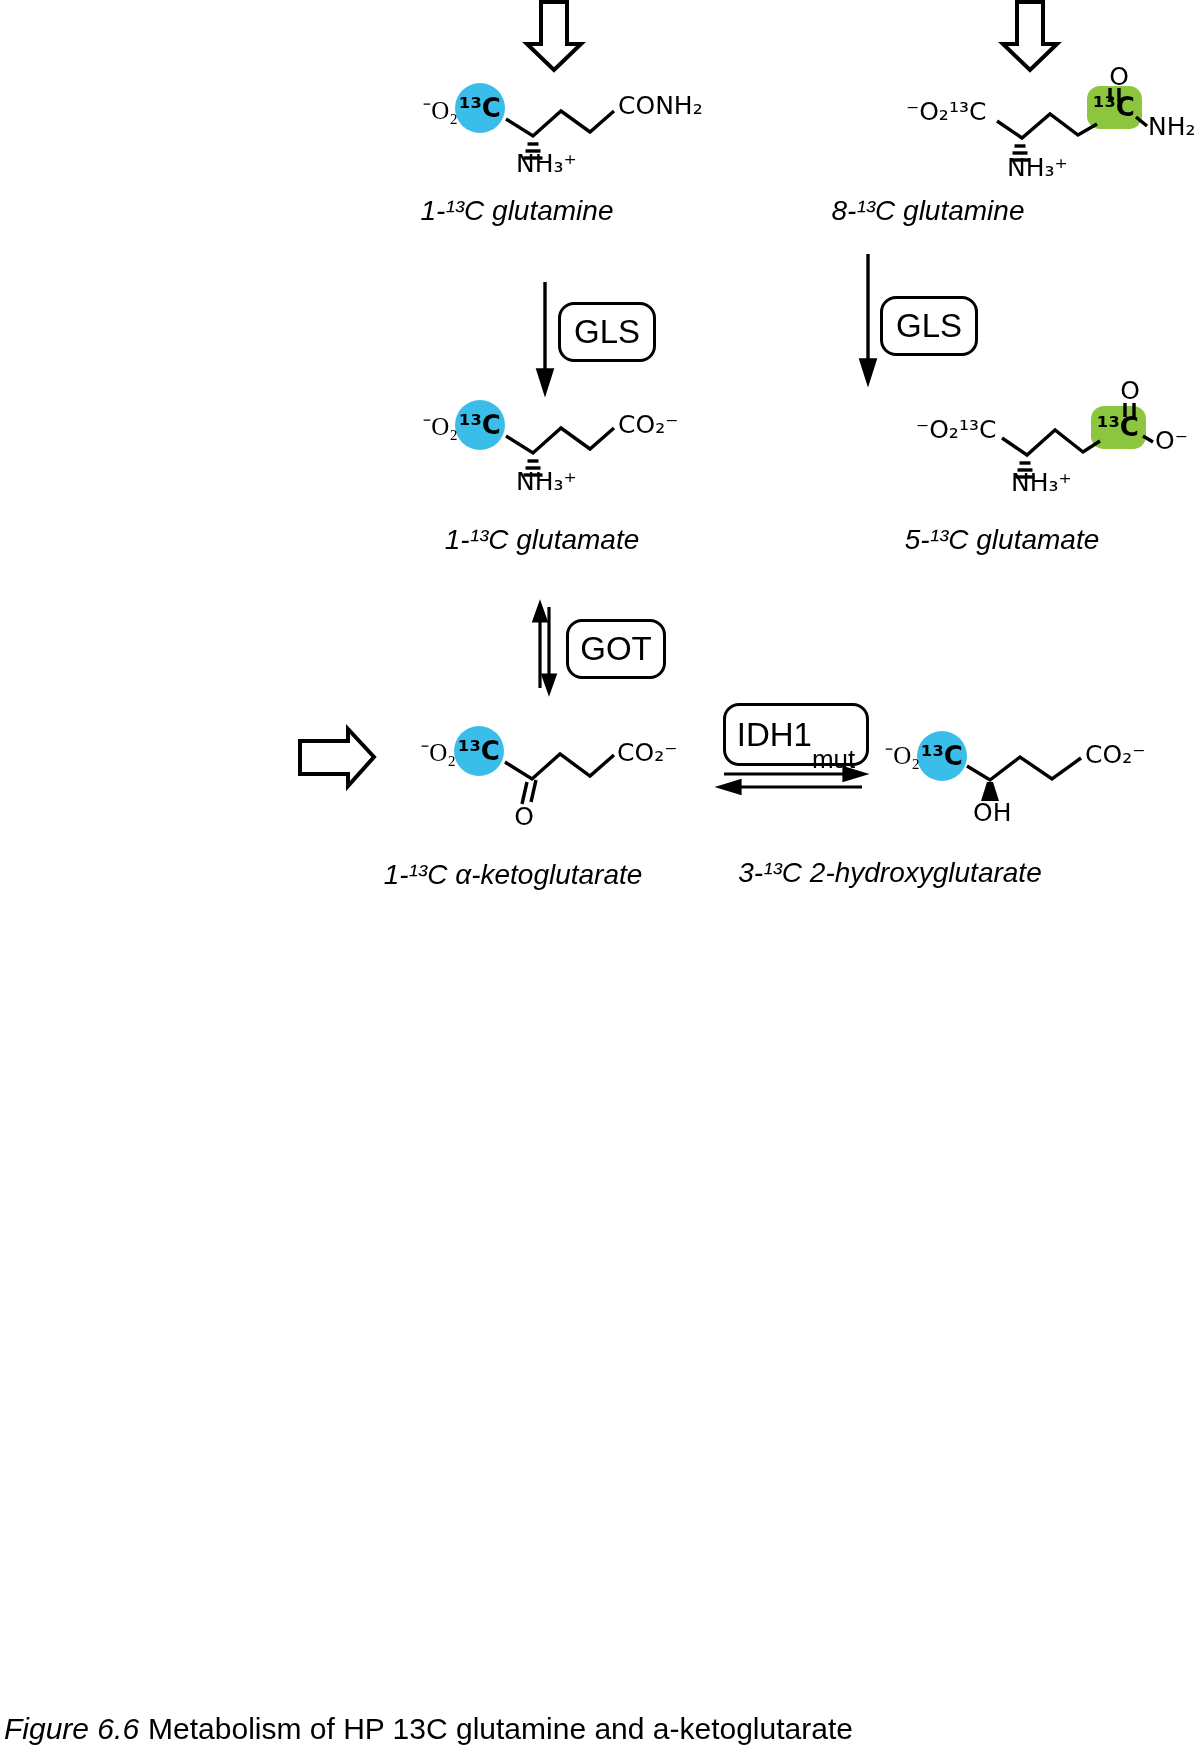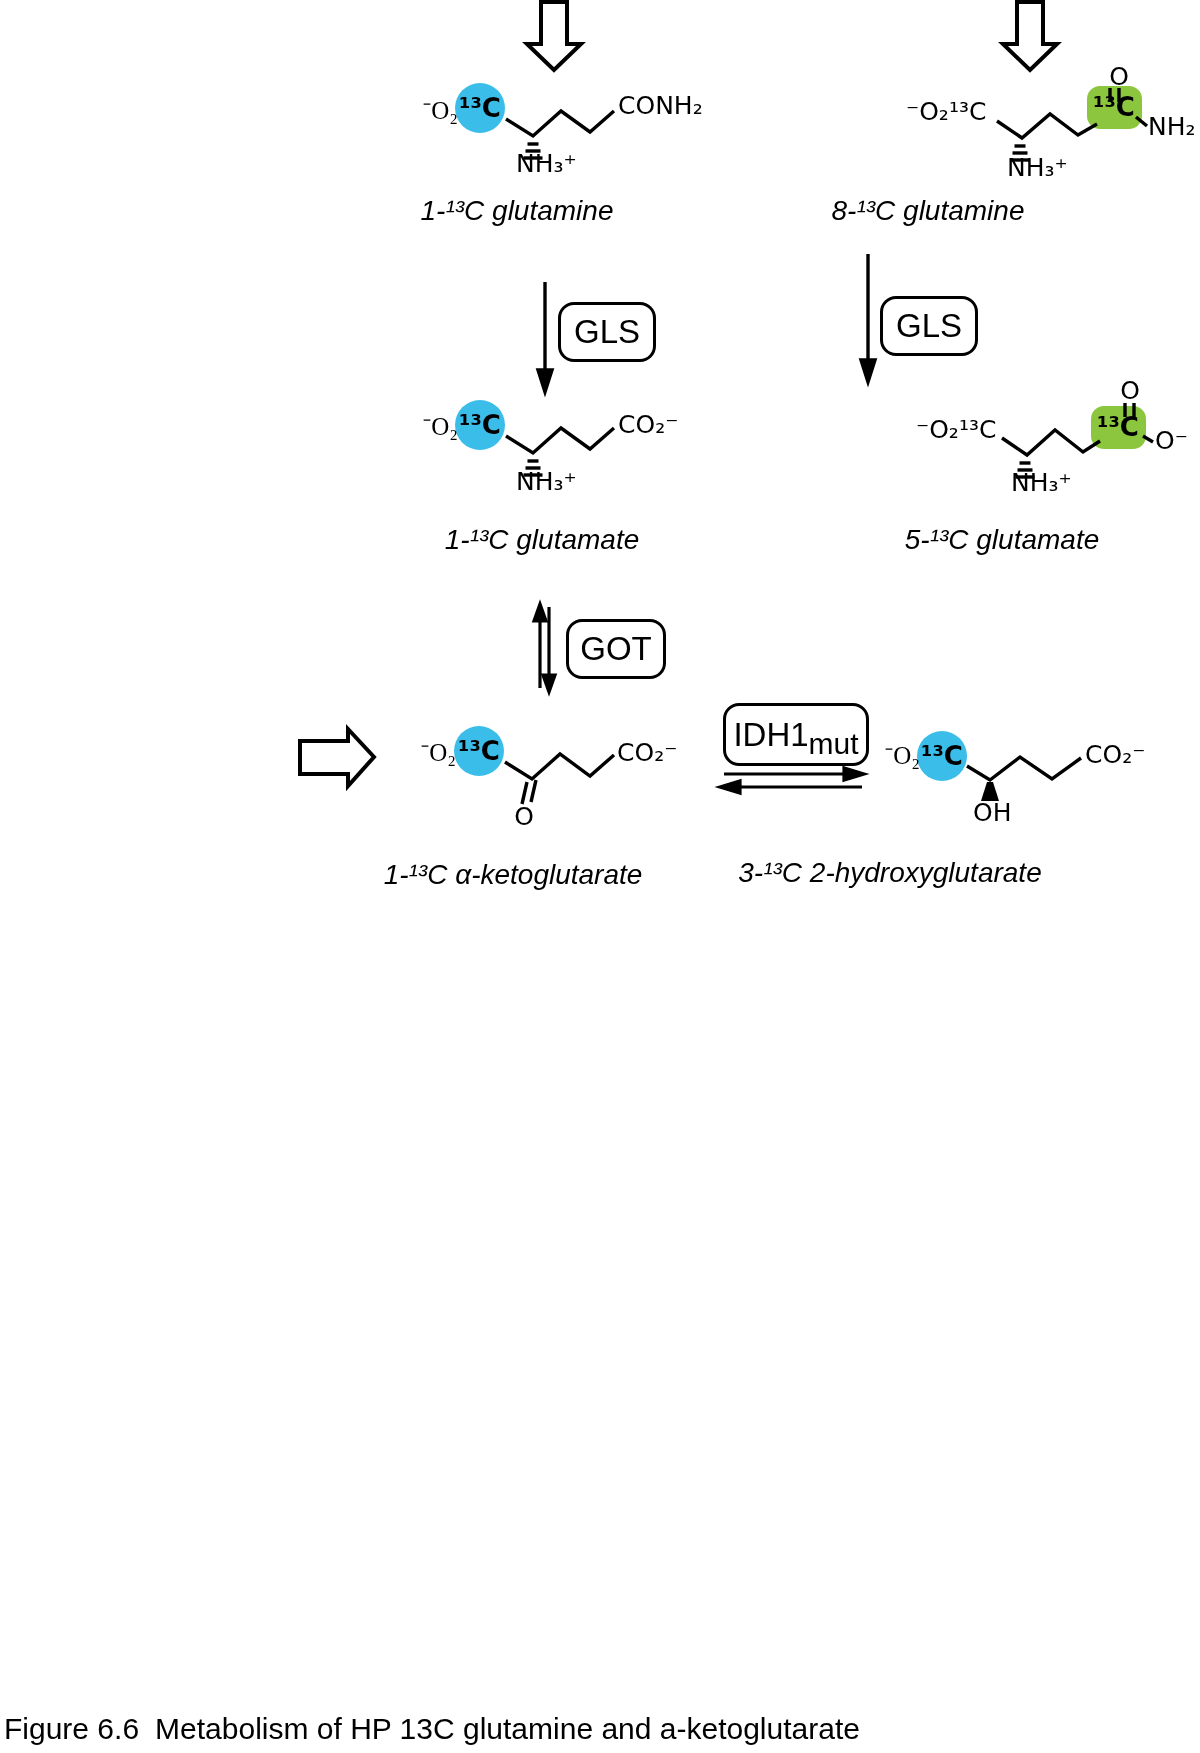--- a/index.html
+++ b/index.html
@@ -7,24 +7,24 @@
   #scheme-svg{position:absolute;left:0;top:0;z-index:1;}
   .t{position:absolute;z-index:2;white-space:nowrap;color:#000;}
   .formula{font-family:"DejaVu Sans",sans-serif;font-size:25px;line-height:25px;}
   .c13{font-family:"DejaVu Sans",sans-serif;font-weight:bold;font-size:26px;line-height:26px;}
   .cx{transform:translateX(-50%);}
   .rx{transform:translateX(-100%);font-family:Liberation Serif, serif;}
   .mol-label{font-family:"Liberation Sans","DejaVu Sans",sans-serif;font-style:italic;font-size:28px;line-height:26px;transform:translateX(-50%);}
   .enzyme-box{position:absolute;z-index:2;border:3.5px solid #000;border-radius:16px;background:#fff;
     display:flex;align-items:center;justify-content:center;
     font-family:"Liberation Sans",sans-serif;font-size:33px;color:#000;}
-  .enzyme-box .sub{font-size:30px;position:relative;top:9px;}
+  .enzyme-box .sub{font-size:26px;position:relative;top:25px;}
   .caption{position:absolute;z-index:2;left:4px;top:1712px;font-family:"Liberation Sans",sans-serif;
     font-size:30px;line-height:34px;color:#000;}
-  .caption .fig{margin-right:16px;}
+  .caption .fig{margin-right:9px;font-style:italic;}
 </style>
 </head>
 <body>
 
 <div id="page">
 
   <svg id="scheme-svg" width="1200" height="920" viewBox="0 0 1200 920">
 
     <g>
       <circle cx="480" cy="108" r="25" fill="#3bbdea"></circle>

